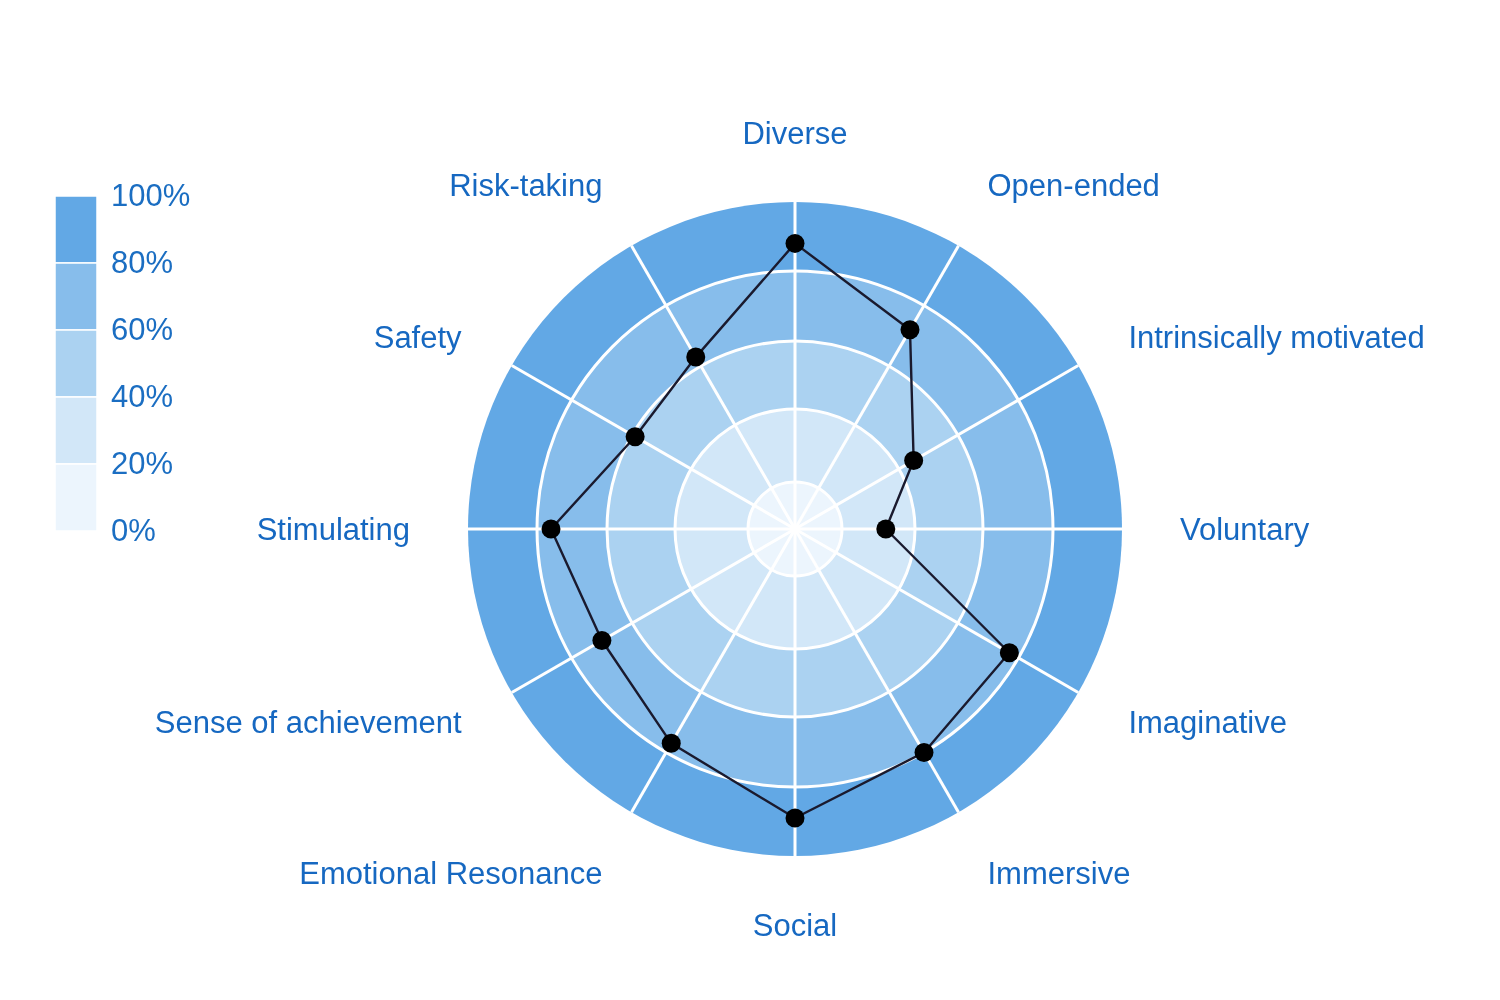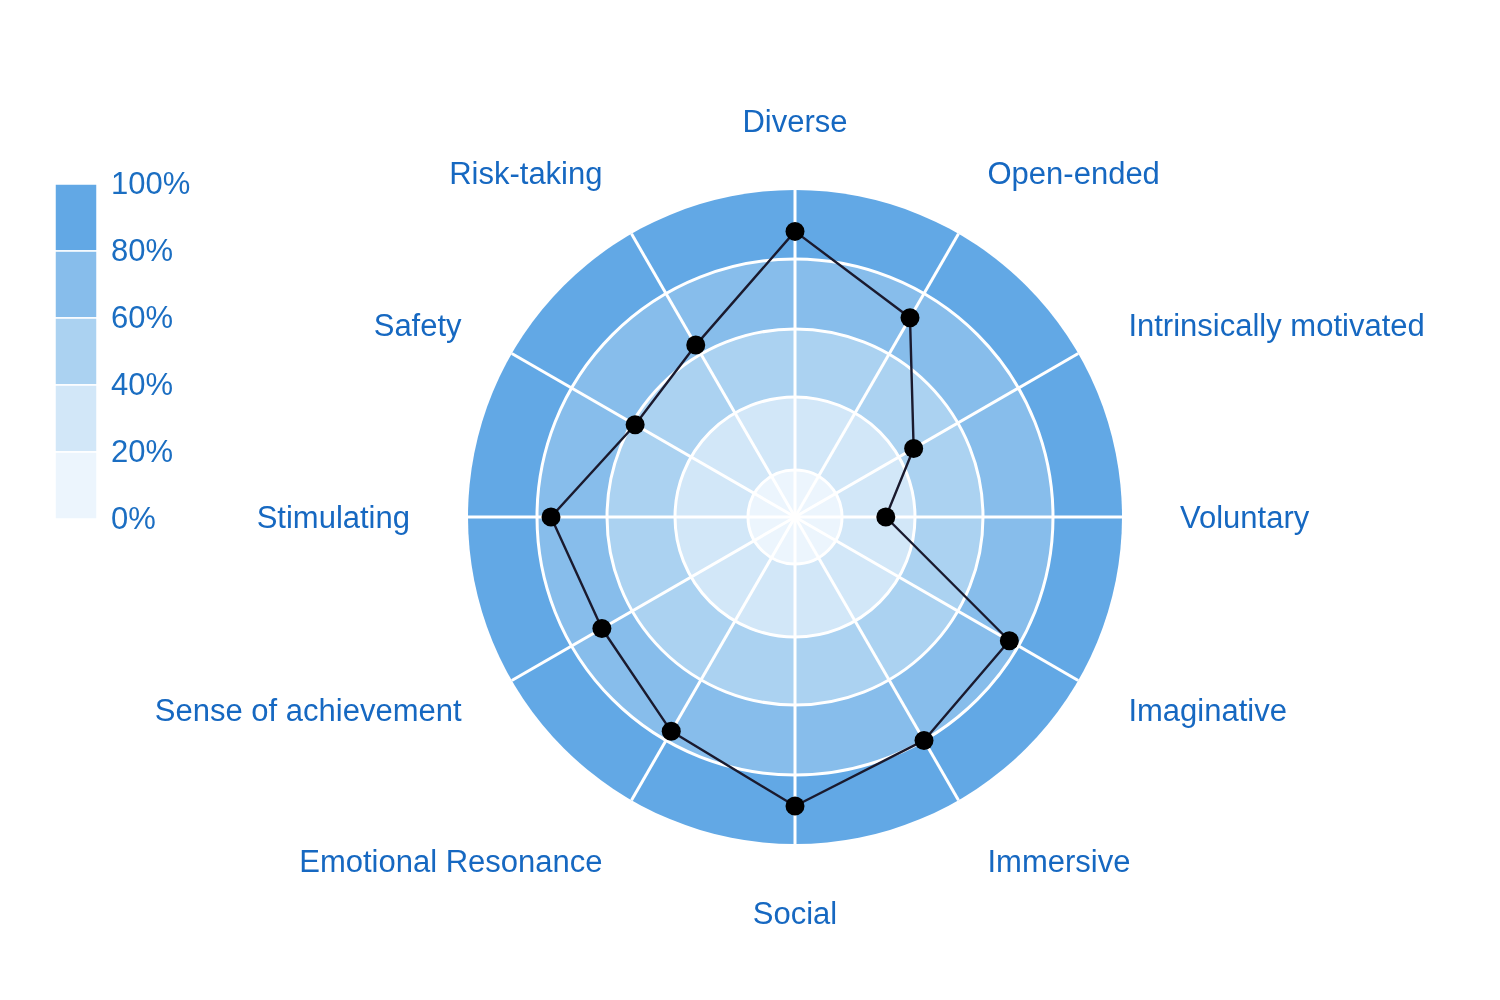--- a/index.html
+++ b/index.html
@@ -9,21 +9,21 @@
   }
   body {
     width: 1500px;
     height: 1000px;
     font-family: "Liberation Sans", sans-serif;
     overflow: hidden;
     position: relative;
   }
   #chart-root {
     position: absolute;
-    left: 0; top: 4px;
+    left: 0; top: 16px;
     width: 1500px;
     height: 784px;
   }
   .legend-label {
     font-family: "Liberation Sans", sans-serif;
     font-size: 31px;
     fill: #1b6ec2;
   }
   .axis-label {
     font-family: "Liberation Sans", sans-serif;

